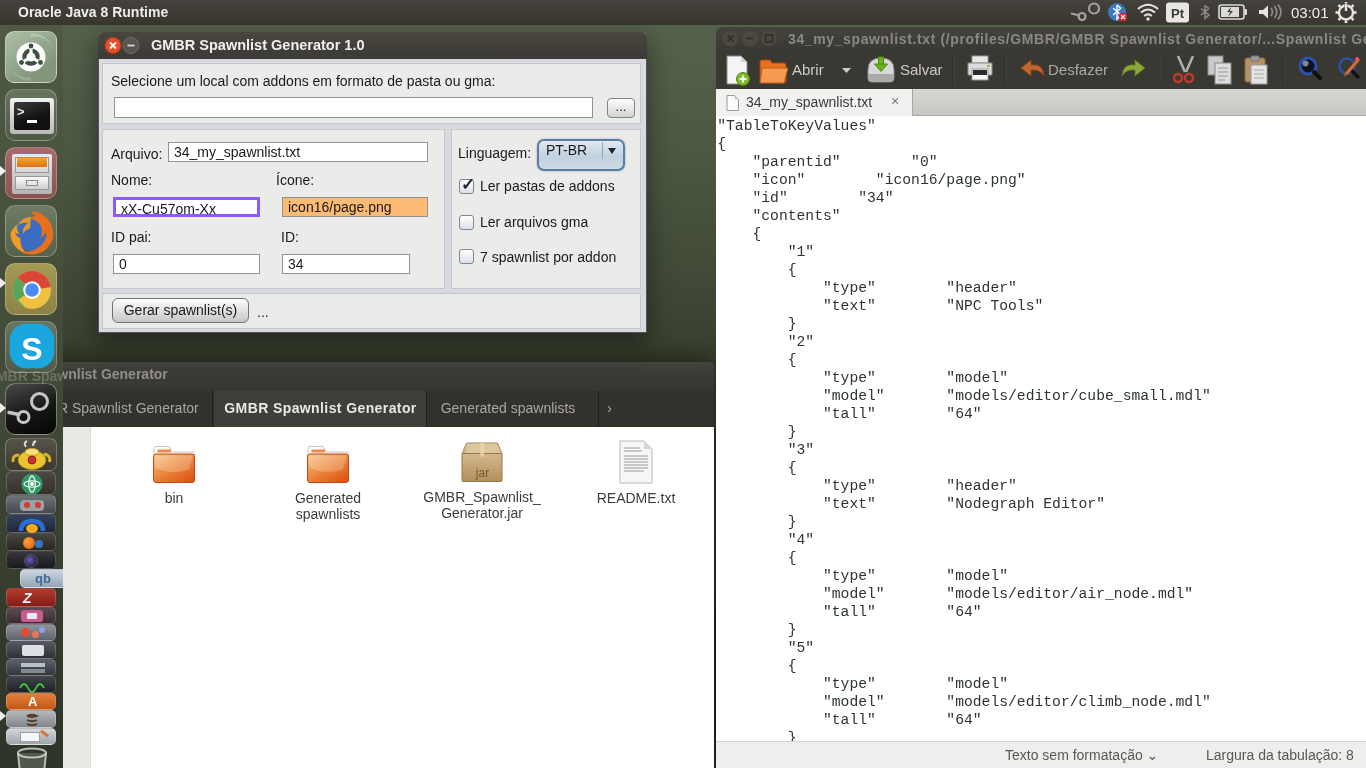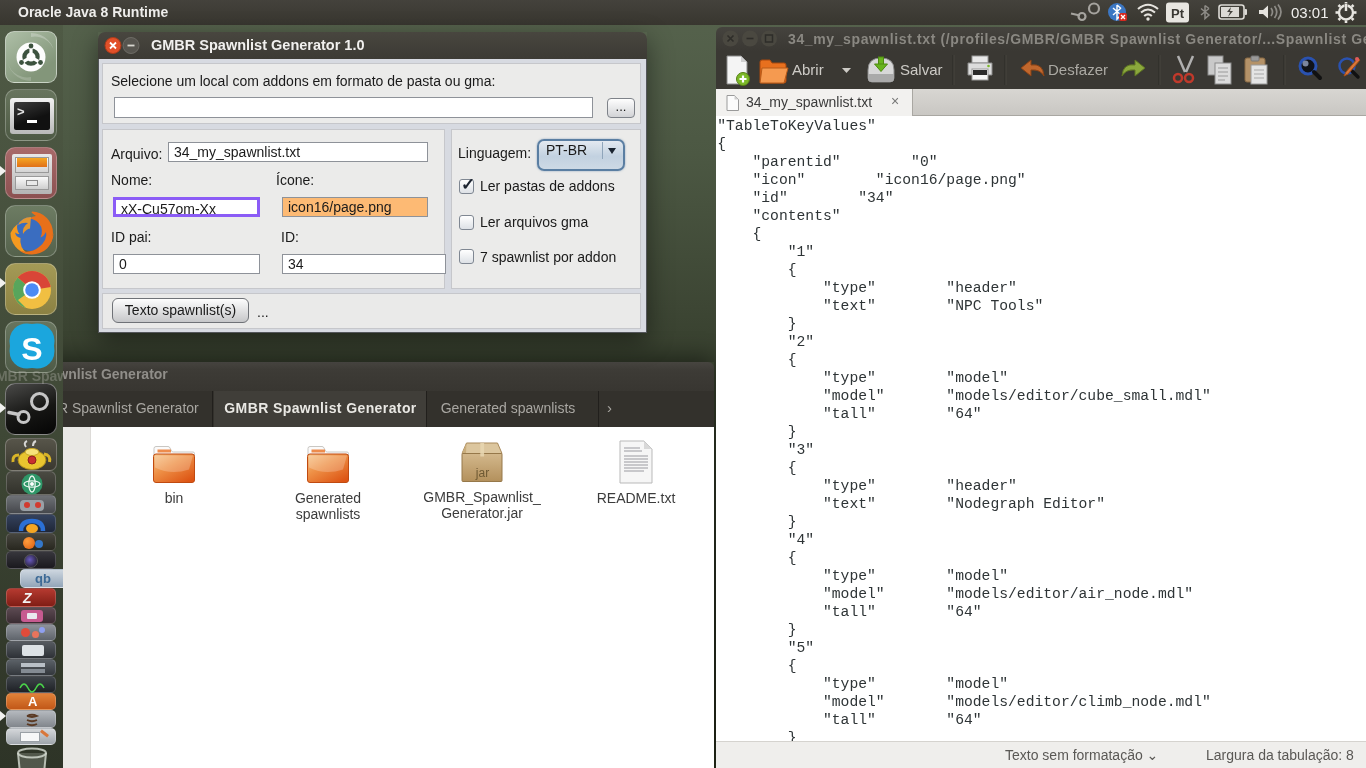--- a/index.html
+++ b/index.html
@@ -504,37 +504,37 @@
     <div class="abs" style="left:3px; top:70px; width:343px; height:160px; background:#ebebea; border:1px solid #c6c7cb;">
       <div class="abs" style="left:8px; top:16px; font-size:14px; color:#1a1a1a;">Arquivo:</div>
       <div class="abs" style="left:65px; top:12px; width:260px; height:20px; background:#fff; border:1px solid #8e9299; font-size:14px; line-height:18px; padding-left:5px; color:#1a1a1a;">34_my_spawnlist.txt</div>
       <div class="abs" style="left:8px; top:42px; font-size:14px; color:#1a1a1a;">Nome:</div>
       <div class="abs" style="left:173px; top:42px; font-size:14px; color:#1a1a1a;">Ícone:</div>
       <div class="abs" style="left:10px; top:67px; width:147px; height:20px; background:#fff; border:3px solid #8b5cf6; font-size:14px; line-height:18px; padding-left:5px; color:#1a1a1a;">xX-Cu57om-Xx</div>
       <div class="abs" style="left:179px; top:67px; width:146px; height:20px; background:#fdba74; border:1px solid #8e9299; font-size:14px; line-height:18px; padding-left:5px; color:#1a1a1a;">icon16/page.png</div>
       <div class="abs" style="left:8px; top:99px; font-size:14px; color:#1a1a1a;">ID pai:</div>
       <div class="abs" style="left:178px; top:99px; font-size:14px; color:#1a1a1a;">ID:</div>
       <div class="abs" style="left:10px; top:124px; width:147px; height:20px; background:#fff; border:1px solid #8e9299; font-size:14px; line-height:18px; padding-left:5px; color:#1a1a1a;">0</div>
-      <div class="abs" style="left:179px; top:124px; width:164px; height:20px; background:#fff; border:1px solid #8e9299; font-size:14px; line-height:18px; padding-left:5px; color:#1a1a1a;">34</div>
+      <div class="abs" style="left:179px; top:124px; width:128px; height:20px; background:#fff; border:1px solid #8e9299; font-size:14px; line-height:18px; padding-left:5px; color:#1a1a1a;">34</div>
     </div>
 
     <div class="abs" style="left:352px; top:70px; width:190px; height:160px; background:#ebebea; border:1px solid #c6c7cb;">
       <div class="abs" style="left:6px; top:15px; font-size:14px; color:#1a1a1a;">Linguagem:</div>
       <div class="abs" style="left:85px; top:9px; width:88px; height:32px; background:linear-gradient(180deg,#e3e9f0,#c2d1e0 55%,#cdd9e5); border:2px solid #5a7ea2; border-radius:7px; box-shadow:0 0 2px rgba(90,126,162,0.7);">
         <div class="abs" style="left:7px; top:1px; font-size:14px; color:#1a1a1a;">PT-BR</div>
         <div class="abs" style="left:63px; top:1px; width:1px; height:17px; background:#8fa5ba;"></div>
         <div class="abs" style="left:69px; top:7px; width:0; height:0; border-left:4.5px solid transparent; border-right:4.5px solid transparent; border-top:6px solid #1a2430;"></div>
       </div>
       <div class="abs" style="left:7px; top:49px; width:15px; height:15px; background:linear-gradient(180deg,#ffffff,#dde1e6); border:1px solid #7f8792; border-radius:3px;">
         <div class="abs" style="left:1px; top:-6px; font-size:17px; color:#1c2430; font-weight:bold;">✓</div>
       </div>
       <div class="abs" style="left:28px; top:48px; font-size:14px; color:#1a1a1a;">Ler pastas de addons</div>
       <div class="abs" style="left:7px; top:85px; width:15px; height:15px; background:linear-gradient(180deg,#ffffff,#dde1e6); border:1px solid #7f8792; border-radius:3px;"></div>
       <div class="abs" style="left:28px; top:84px; font-size:14px; color:#1a1a1a;">Ler arquivos gma</div>
       <div class="abs" style="left:7px; top:119px; width:15px; height:15px; background:linear-gradient(180deg,#ffffff,#dde1e6); border:1px solid #7f8792; border-radius:3px;"></div>
       <div class="abs" style="left:28px; top:119px; font-size:14px; color:#1a1a1a;">7 spawnlist por addon</div>
     </div>
 
     <div class="abs" style="left:3px; top:234px; width:539px; height:36px; background:#eaeae9; border:1px solid #c6c7cb;"></div>
-    <div class="abs" style="left:13px; top:239px; width:137px; height:25px; background:linear-gradient(180deg,#fdfdfd,#c6c7c9); border:1px solid #6f7277; border-radius:6px; text-align:center; font-size:14px; line-height:23px; color:#1a1a1a;">Texto spawnlist(s)</div>
+    <div class="abs" style="left:13px; top:239px; width:137px; height:25px; background:linear-gradient(180deg,#fdfdfd,#c6c7c9); border:1px solid #6f7277; border-radius:6px; text-align:center; font-size:14px; line-height:23px; color:#1a1a1a;">Gerar spawnlist(s)</div>
     <div class="abs" style="left:158px; top:245px; font-size:14px; color:#1a1a1a;">...</div>
   </div>
 </div>
 
 </body></html>

